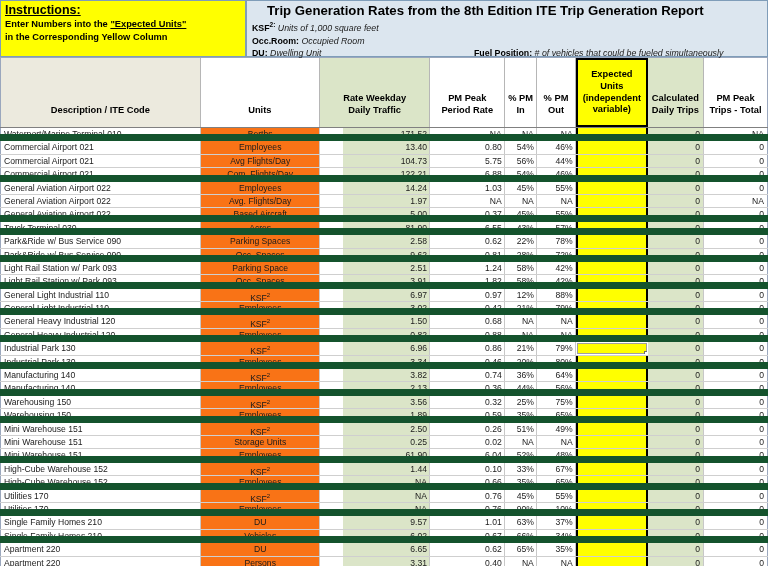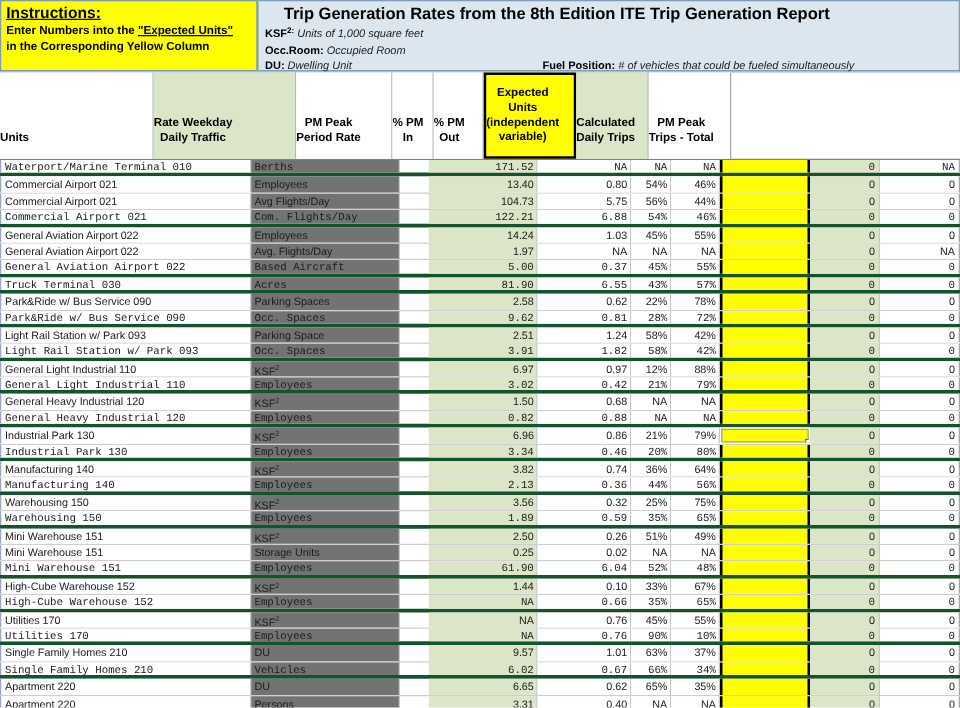--- a/index.html
+++ b/index.html
@@ -17,21 +17,21 @@
   }
 
   
   .banner {
     display: flex;
     width: 768px;
     height: 58px;
     border-bottom: 1px solid #9aa7bd;
   }
   .instr-box {
-    width: 207px;
+    width: 247px;
     background: #ffff00;
     border: 1px solid #7f9db9;
     border-right: 2px solid #7f9db9;
     padding: 2px 3px 0 4px;
   }
   .instr-title {
     font-size: 12.5px;
     font-weight: bold;
     color: #000;
     text-decoration: underline;
@@ -81,21 +81,21 @@
   
   .hdr {
     display: flex;
     width: 768px;
     height: 70px;
     border-bottom: 1px solid #808080;
   }
   .hc {
     display: flex;
     align-items: flex-end;
-    justify-content: flex-start;
+    justify-content: center;
     text-align: center;
     font-size: 9.3px;
     font-weight: bold;
     color: #000;
     line-height: 11.4px;
     padding-bottom: 11px;
     border-right: 1px solid #b6b6b6;
     background: #ffffff;
     overflow: hidden;
   }
@@ -110,33 +110,33 @@
   }
   .hc span { display: block; }
 
   
   .rows { width: 768px; }
   .row {
     display: flex;
     height: 13.4px;
     border-bottom: 1px solid #cfcfcf;
   }
-  .row.grp { border-bottom: 3px solid #14532d; font-family: Liberation Mono, monospace; }
+  .row.grp { border-bottom: 7px solid #14532d; }
   .cell {
     font-size: 8.6px;
     color: #1b1b1b;
     line-height: 13.4px;
     padding: 0 2px;
     border-right: 1px solid #c8c8c8;
     white-space: nowrap;
     overflow: hidden;
   }
   .c-desc { width: 207px; background: #ffffff; padding-left: 3px;
             border-left: 1px solid #9aa7bd; }
-  .c-unit { width: 123px; background: #737373; padding-left: 3px; }
+  .c-unit { width: 123px; background: #f97316; padding-left: 3px; text-align: center; }
   .c-rate { width: 90px; background: #dbe5c8; text-align: right; margin-left: 23px; }
   .c-pmp  { width: 77px; background: #ffffff; text-align: right; }
   .c-in   { width: 33px; background: #ffffff; text-align: right; }
   .c-out  { width: 40px; background: #ffffff; text-align: right; }
   .c-exp  { width: 74px; background: #ffff00;
             border-left: 2px solid #000; border-right: 2px solid #000; }
   .c-calc { width: 58px; background: #dbe5c8; text-align: right;
             padding-right: 3px; }
   .c-tot  { width: 66px; background: #ffffff; text-align: right;
             padding-right: 3px; border-right: 1px solid #9aa7bd; }
@@ -189,20 +189,23 @@
           <div class="legend-col1"><span class="lg-b">DU:</span>
             <span class="lg-i">Dwelling Unit</span></div>
           <div class="legend-col2"><span class="lg-b">Fuel Position:</span>
             <span class="lg-i"># of vehicles that could be fueled simultaneously</span></div>
         </div>
       </div>
     </div>
   </div>
 
   <div class="hdr">
+    <div class="hc beige" style="width:207px">
+      <span>Description / ITE Code</span>
+    </div>
     <div class="hc" style="width:123px">
       <span>Units</span>
     </div>
     <div class="hc green" style="width:114px">
       <div>
           <span>Rate Weekday</span>
       <span>Daily Traffic</span>
         </div>
     </div>
     <div class="hc" style="width:77px">

